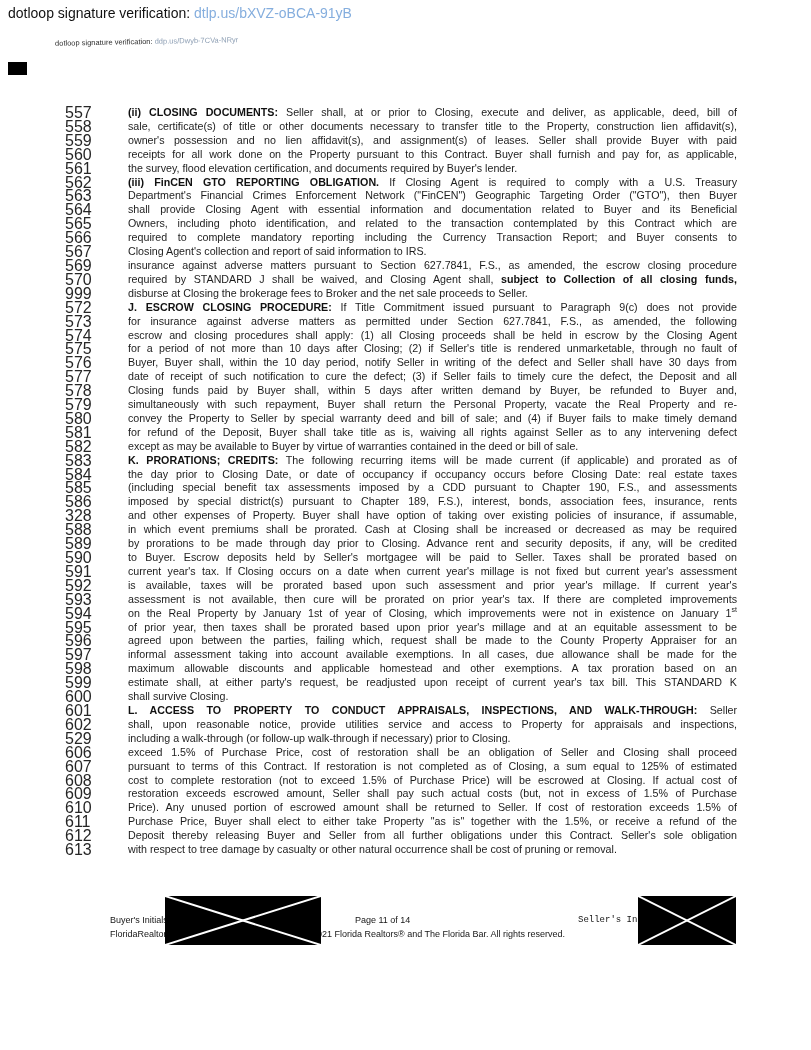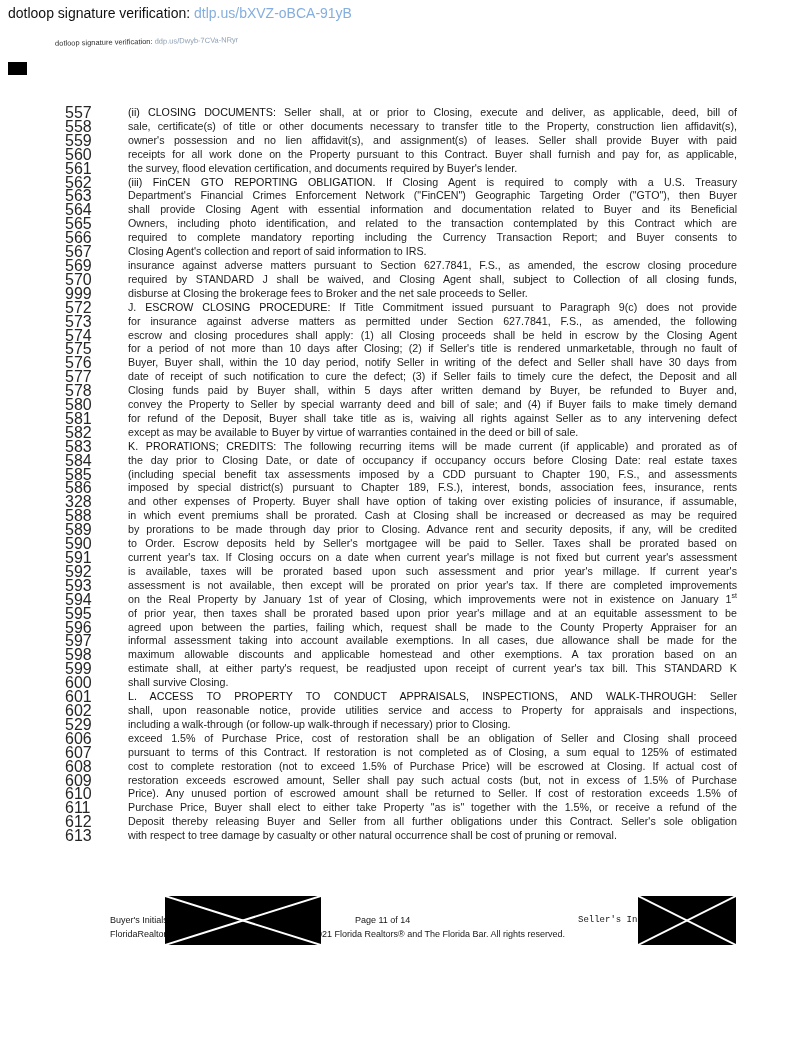--- a/index.html
+++ b/index.html
@@ -36,21 +36,21 @@
     flex: 0 0 22px; width: 22px; margin-right: 41px;
     font-size: 16px; color: #262626;
   }
   .ltext {
     flex: 1 1 auto;
     text-align: justify;
     text-align-last: justify;
     color: #1d1d1d;
   }
   .ltext.last { text-align-last: left; }
-  .ltext b { font-weight: normal; color: #111; }
+  .ltext b { font-weight: bold; color: #111; }
   .ltext sup { font-size: 7px; line-height: 0; }
   .footer-text { position: absolute; font-size: 9px; color: #161616; white-space: nowrap; }
   .redaction {
     position: absolute; background: #000; z-index: 5;
   }
   .redaction svg { display: block; width: 100%; height: 100%; }
 </style>
 </head>
 <body>
 
@@ -145,20 +145,24 @@
     </div>
     <div class="line">
       <span class="lnum">577</span>
       <span class="ltext">date of receipt of such notification to cure the defect; (3) if Seller fails to timely cure the defect, the Deposit and all</span>
     </div>
     <div class="line">
       <span class="lnum">578</span>
       <span class="ltext">Closing funds paid by Buyer shall, within 5 days after written demand by Buyer, be refunded to Buyer and,</span>
     </div>
     <div class="line">
+      <span class="lnum">579</span>
+      <span class="ltext">simultaneously with such repayment, Buyer shall return the Personal Property, vacate the Real Property and re-</span>
+    </div>
+    <div class="line">
       <span class="lnum">580</span>
       <span class="ltext">convey the Property to Seller by special warranty deed and bill of sale; and (4) if Buyer fails to make timely demand</span>
     </div>
     <div class="line">
       <span class="lnum">581</span>
       <span class="ltext">for refund of the Deposit, Buyer shall take title as is, waiving all rights against Seller as to any intervening defect</span>
     </div>
     <div class="line">
       <span class="lnum">582</span>
       <span class="ltext last">except as may be available to Buyer by virtue of warranties contained in the deed or bill of sale.</span>
@@ -186,33 +190,33 @@
     <div class="line">
       <span class="lnum">588</span>
       <span class="ltext">in which event premiums shall be prorated. Cash at Closing shall be increased or decreased as may be required</span>
     </div>
     <div class="line">
       <span class="lnum">589</span>
       <span class="ltext">by prorations to be made through day prior to Closing. Advance rent and security deposits, if any, will be credited</span>
     </div>
     <div class="line">
       <span class="lnum">590</span>
-      <span class="ltext">to Order. Escrow deposits held by Seller's mortgagee will be paid to Seller. Taxes shall be prorated based on</span>
+      <span class="ltext">to Buyer. Escrow deposits held by Seller's mortgagee will be paid to Seller. Taxes shall be prorated based on</span>
     </div>
     <div class="line">
       <span class="lnum">591</span>
       <span class="ltext">current year's tax. If Closing occurs on a date when current year's millage is not fixed but current year's assessment</span>
     </div>
     <div class="line">
       <span class="lnum">592</span>
       <span class="ltext">is available, taxes will be prorated based upon such assessment and prior year's millage. If current year's</span>
     </div>
     <div class="line">
       <span class="lnum">593</span>
-      <span class="ltext">assessment is not available, then except will be prorated on prior year's tax. If there are completed improvements</span>
+      <span class="ltext">assessment is not available, then cure will be prorated on prior year's tax. If there are completed improvements</span>
     </div>
     <div class="line">
       <span class="lnum">594</span>
       <span class="ltext">on the Real Property by January 1st of year of Closing, which improvements were not in existence on January 1<sup>st</sup></span>
     </div>
     <div class="line">
       <span class="lnum">595</span>
       <span class="ltext">of prior year, then taxes shall be prorated based upon prior year's millage and at an equitable assessment to be</span>
     </div>
     <div class="line">

